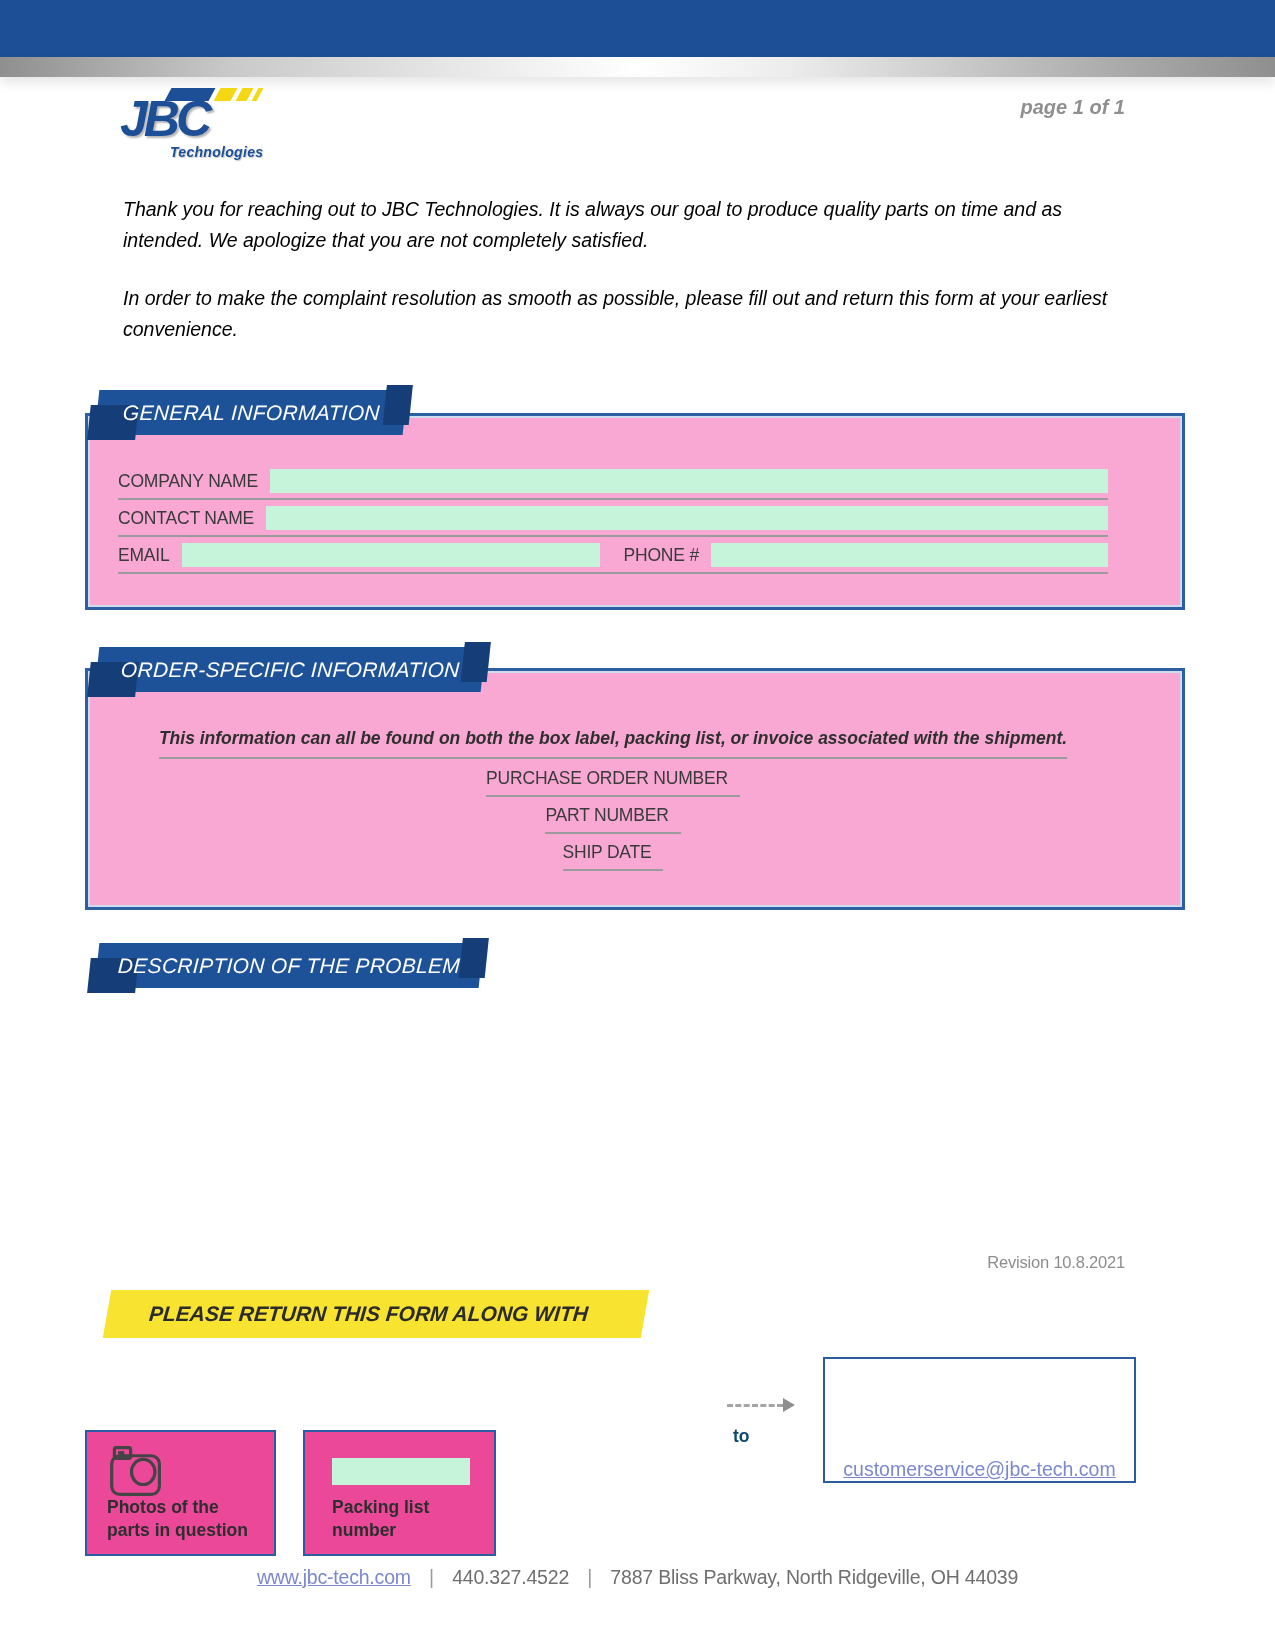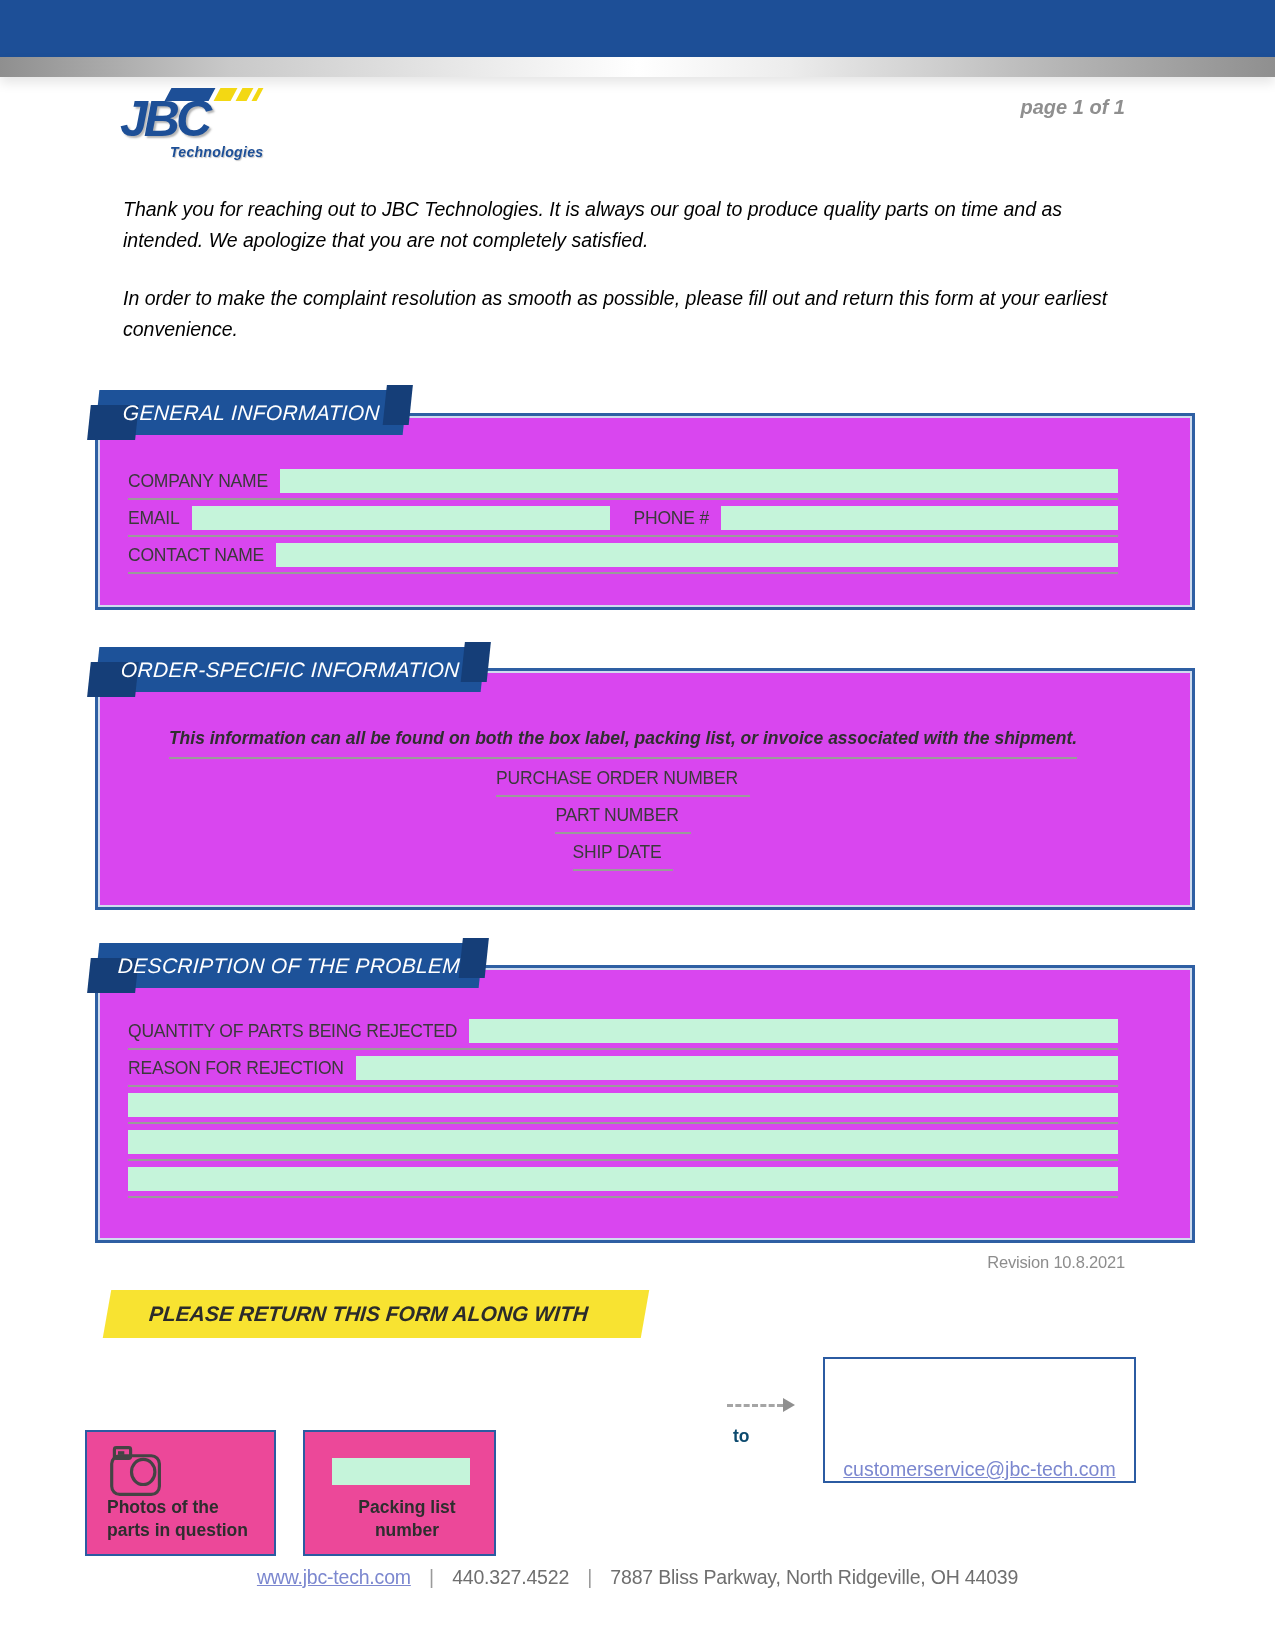--- a/index.html
+++ b/index.html
@@ -27,22 +27,22 @@
 
   .page-indicator{position:absolute;right:150px;top:96px;font-size:20px;font-weight:700;
                   font-style:italic;color:#8f8f8f;}
 
   
   .intro{position:absolute;left:123px;top:194px;width:985px;color:#000000;}
   .intro p{margin:0;font-size:19.5px;font-style:italic;line-height:31px;}
   .intro p + p{margin-top:27px;}
 
   
-  .sbox{position:absolute;left:85px;width:1094px;background:#d946ef;
-        border:3px solid #2e5fa3;box-shadow:inset 0 0 0 2px #cfdcee;margin-left:10px;}
+  .sbox{position:absolute;left:85px;width:1094px;background:#f9a8d4;
+        border:3px solid #2e5fa3;box-shadow:inset 0 0 0 2px #cfdcee;}
   #box-general{top:413px;height:191px;}
   #box-order{top:668px;height:236px;}
   #box-problem{top:965px;height:272px;}
 
   .ribbon{position:absolute;height:45px;background:#1d5299;z-index:2;transform:skewX(-6deg);
           display:flex;align-items:center;justify-content:center;}
   .ribbon::before{content:"";position:absolute;z-index:-1;left:-7px;bottom:-5px;width:48px;height:78%;background:#153e78;}
   .ribbon::after{content:"";position:absolute;z-index:-1;right:-5px;top:-5px;width:26px;height:88%;background:#153e78;}
   .ribbon span{color:#ffffff;font-size:21px;font-style:italic;letter-spacing:0.3px;transform:skewX(3deg);white-space:nowrap;}
   #ribbon-general{left:97px;top:390px;width:308px;}
@@ -125,27 +125,27 @@
   <div class="ribbon" id="ribbon-general">
     <span>GENERAL INFORMATION</span>
   </div>
   <div class="sbox" id="box-general">
     <div class="rows">
       <div class="frow">
         <span class="flabel">COMPANY NAME</span>
         <div class="fill"></div>
       </div>
       <div class="frow">
+        <span class="flabel">CONTACT NAME</span>
+        <div class="fill"></div>
+      </div>
+      <div class="frow">
         <span class="flabel">EMAIL</span>
         <div class="fill-fixed" style="width:418px;"></div>
         <span class="flabel" style="padding-left:24px;">PHONE #</span>
-        <div class="fill"></div>
-      </div>
-      <div class="frow">
-        <span class="flabel">CONTACT NAME</span>
         <div class="fill"></div>
       </div>
     </div>
   </div>
 
   <div class="ribbon" id="ribbon-order">
     <span>ORDER-SPECIFIC INFORMATION</span>
   </div>
   <div class="sbox" id="box-order">
     <div class="rows">
@@ -162,62 +162,41 @@
       </div>
       <div class="frow">
         <span class="flabel">SHIP DATE</span>
         <div class="fill"></div>
       </div>
     </div>
   </div>
 
   <div class="ribbon" id="ribbon-problem">
     <span>DESCRIPTION OF THE PROBLEM</span>
-  </div>
-  <div class="sbox" id="box-problem">
-    <div class="rows">
-      <div class="frow">
-        <span class="flabel">QUANTITY OF PARTS BEING REJECTED</span>
-        <div class="fill"></div>
-      </div>
-      <div class="frow">
-        <span class="flabel">REASON FOR REJECTION</span>
-        <div class="fill"></div>
-      </div>
-      <div class="frow">
-        <div class="fill"></div>
-      </div>
-      <div class="frow">
-        <div class="fill"></div>
-      </div>
-      <div class="frow">
-        <div class="fill"></div>
-      </div>
-    </div>
   </div>
 
   <div class="revision">Revision 10.8.2021</div>
 
   <div class="ybanner">
     <span>PLEASE RETURN THIS FORM ALONG WITH</span>
   </div>
 
   <div class="abox" id="abox-photos">
     <svg class="camera" width="58" height="54" viewBox="0 0 64 60" fill="none" stroke="#444444" stroke-width="3.5" stroke-linejoin="round">
       <rect x="8" y="4" width="18" height="12" rx="2"></rect>
       <rect x="12" y="8" width="7" height="4" fill="#444444" stroke="none"></rect>
       <rect x="5" y="13" width="53" height="43" rx="9"></rect>
       <ellipse cx="40" cy="31" rx="13" ry="14"></ellipse>
     </svg>
     <div class="abox-label">Photos of the parts in question</div>
   </div>
 
   <div class="abox" id="abox-packing">
     <div class="swatch"></div>
-    <div class="abox-label" style="left:27px;text-align:center;">Packing list number</div>
+    <div class="abox-label" style="left:27px;">Packing list number</div>
   </div>
 
 
   <div class="arrow-wrap">
     <div class="arrow">
       <div class="dash"></div>
         <div class="head"></div>
     </div>
     <div class="to-label">to</div>
   </div>

